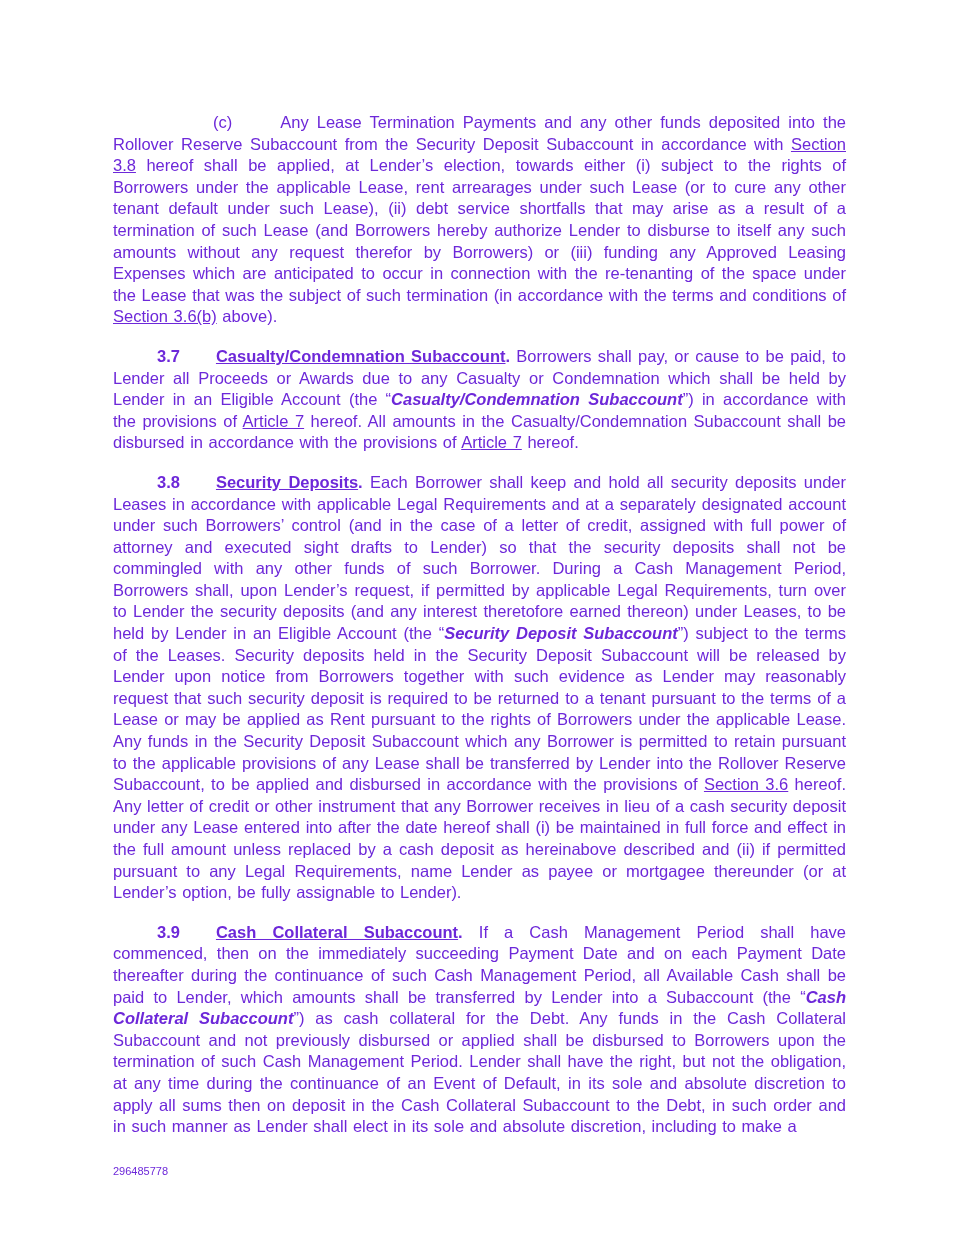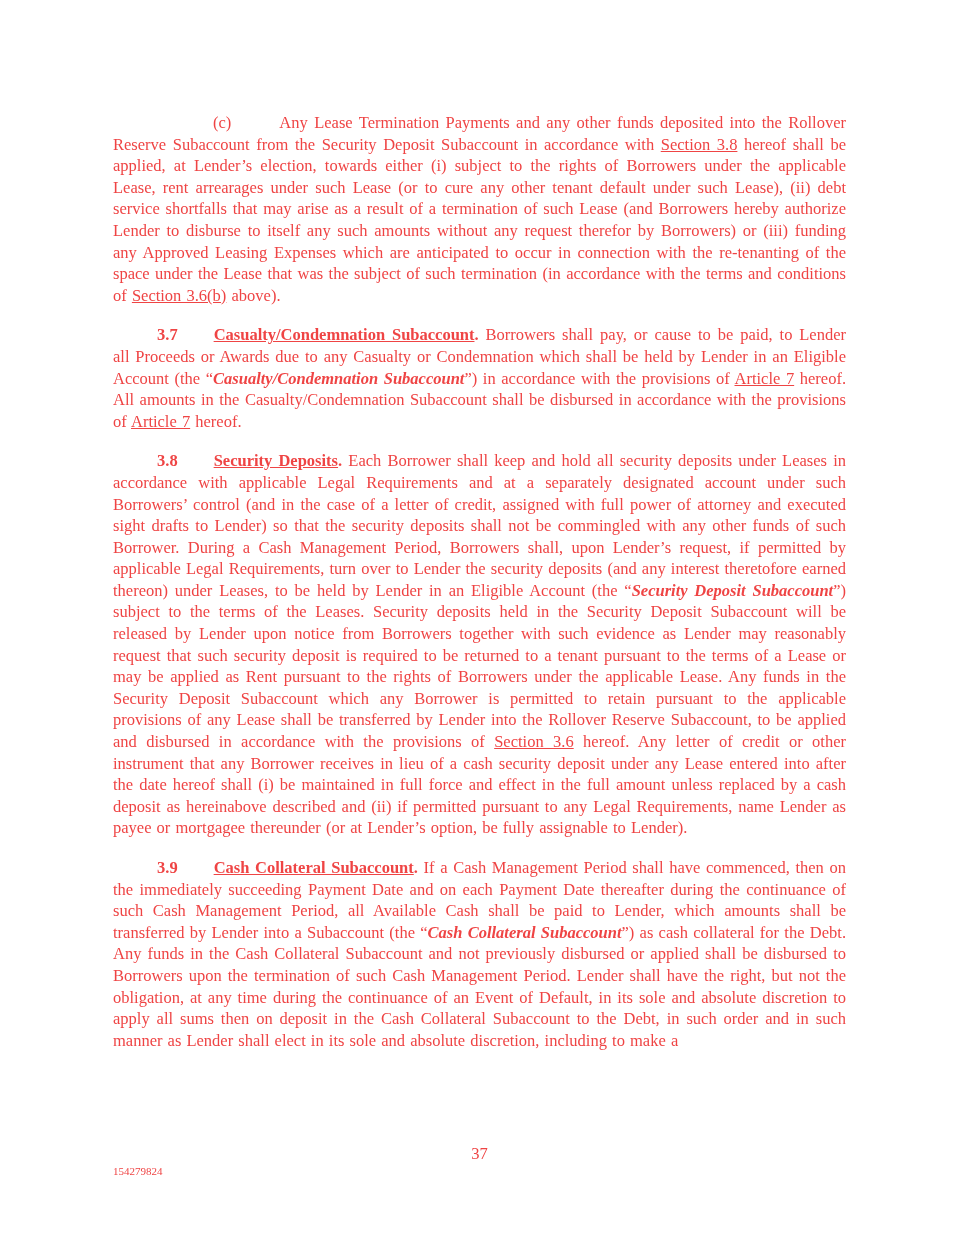--- a/index.html
+++ b/index.html
@@ -5,22 +5,22 @@
   html, body {
     margin: 0;
     padding: 0;
     background: #ffffff;
   }
   .page {
     position: relative;
     width: 956px;
     height: 1237px;
     background: #ffffff;
-    color: #ef4444;
-    font-family: Liberation Serif, serif;
+    color: #6d28d9;
+    font-family: Liberation Sans, sans-serif;
     overflow: hidden;
   }
   .content {
     position: absolute;
     left: 113px;
     top: 112px;
     width: 733px;
   }
   .para {
     margin: 0 0 18px 0;
@@ -55,15 +55,14 @@
 </head>
 <body>
 
 <div class="page">
   <div class="content">
     <p class="para indent-c"><span class="">(c)</span><span class="tab"></span><span class="">Any Lease Termination Payments and any other funds deposited into the Rollover Reserve Subaccount from the Security Deposit Subaccount in accordance with </span><span class="u">Section 3.8</span><span class=""> hereof shall be applied, at Lender’s election, towards either (i) subject to the rights of Borrowers under the applicable Lease, rent arrearages under such Lease (or to cure any other tenant default under such Lease), (ii) debt service shortfalls that may arise as a result of a termination of such Lease (and Borrowers hereby authorize Lender to disburse to itself any such amounts without any request therefor by Borrowers) or (iii) funding any Approved Leasing Expenses which are anticipated to occur in connection with the re-tenanting of the space under the Lease that was the subject of such termination (in accordance with the terms and conditions of </span><span class="u">Section 3.6(b)</span><span class=""> above).</span></p>
     <p class="para indent-s"><span class="b">3.7</span><span class="tab"></span><span class="b u">Casualty/Condemnation Subaccount</span><span class="b">.</span><span class="">  Borrowers shall pay, or cause to be paid, to Lender all Proceeds or Awards due to any Casualty or Condemnation which shall be held by Lender in an Eligible Account (the “</span><span class="b i">Casualty/Condemnation Subaccount</span><span class="">”) in accordance with the provisions of </span><span class="u">Article 7</span><span class=""> hereof.  All amounts in the Casualty/Condemnation Subaccount shall be disbursed in accordance with the provisions of </span><span class="u">Article 7</span><span class=""> hereof.</span></p>
     <p class="para indent-s"><span class="b">3.8</span><span class="tab"></span><span class="b u">Security Deposits</span><span class="b">.</span><span class="">  Each Borrower shall keep and hold all security deposits under Leases in accordance with applicable Legal Requirements and at a separately designated account under such Borrowers’ control (and in the case of a letter of credit, assigned with full power of attorney and executed sight drafts to Lender) so that the security deposits shall not be commingled with any other funds of such Borrower.  During a Cash Management Period, Borrowers shall, upon Lender’s request, if permitted by applicable Legal Requirements, turn over to Lender the security deposits (and any interest theretofore earned thereon) under Leases, to be held by Lender in an Eligible Account (the “</span><span class="b i">Security Deposit Subaccount</span><span class="">”) subject to the terms of the Leases.  Security deposits held in the Security Deposit Subaccount will be released by Lender upon notice from Borrowers together with such evidence as Lender may reasonably request that such security deposit is required to be returned to a tenant pursuant to the terms of a Lease or may be applied as Rent pursuant to the rights of Borrowers under the applicable Lease.  Any funds in the Security Deposit Subaccount which any Borrower is permitted to retain pursuant to the applicable provisions of any Lease shall be transferred by Lender into the Rollover Reserve Subaccount, to be applied and disbursed in accordance with the provisions of </span><span class="u">Section 3.6</span><span class=""> hereof.  Any letter of credit or other instrument that any Borrower receives in lieu of a cash security deposit under any Lease entered into after the date hereof shall (i) be maintained in full force and effect in the full amount unless replaced by a cash deposit as hereinabove described and (ii) if permitted pursuant to any Legal Requirements, name Lender as payee or mortgagee thereunder (or at Lender’s option, be fully assignable to Lender).</span></p>
     <p class="para indent-s"><span class="b">3.9</span><span class="tab"></span><span class="b u">Cash Collateral Subaccount</span><span class="b">.</span><span class="">  If a Cash Management Period shall have commenced, then on the immediately succeeding Payment Date and on each Payment Date thereafter during the continuance of such Cash Management Period, all Available Cash shall be paid to Lender, which amounts shall be transferred by Lender into a Subaccount (the “</span><span class="b i">Cash Collateral Subaccount</span><span class="">”) as cash collateral for the Debt.  Any funds in the Cash Collateral Subaccount and not previously disbursed or applied shall be disbursed to Borrowers upon the termination of such Cash Management Period.  Lender shall have the right, but not the obligation, at any time during the continuance of an Event of Default, in its sole and absolute discretion to apply all sums then on deposit in the Cash Collateral Subaccount to the Debt, in such order and in such manner as Lender shall elect in its sole and absolute discretion, including to make a</span></p>
   </div>
-  <div class="page-number">37</div>
-  <div class="doc-id">154279824</div>
+  <div class="doc-id">296485778</div>
 </div>
 
 </body></html>

